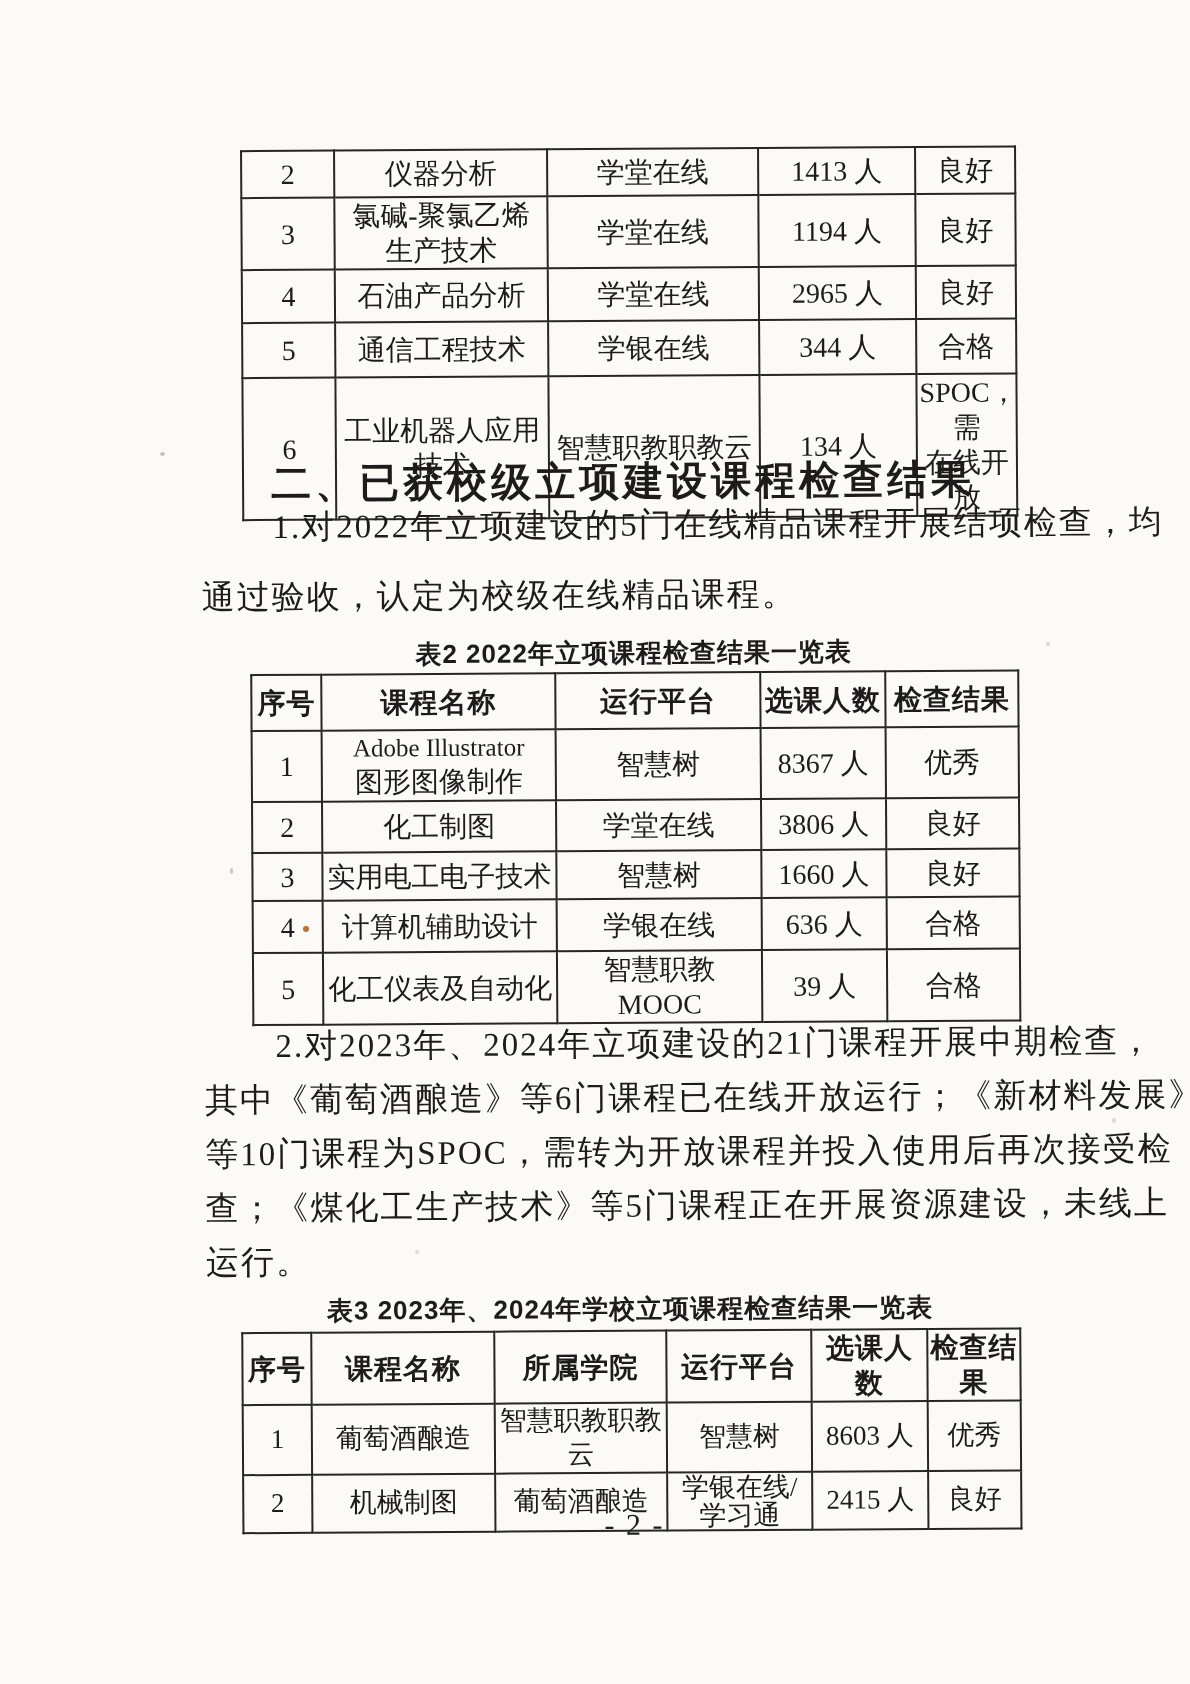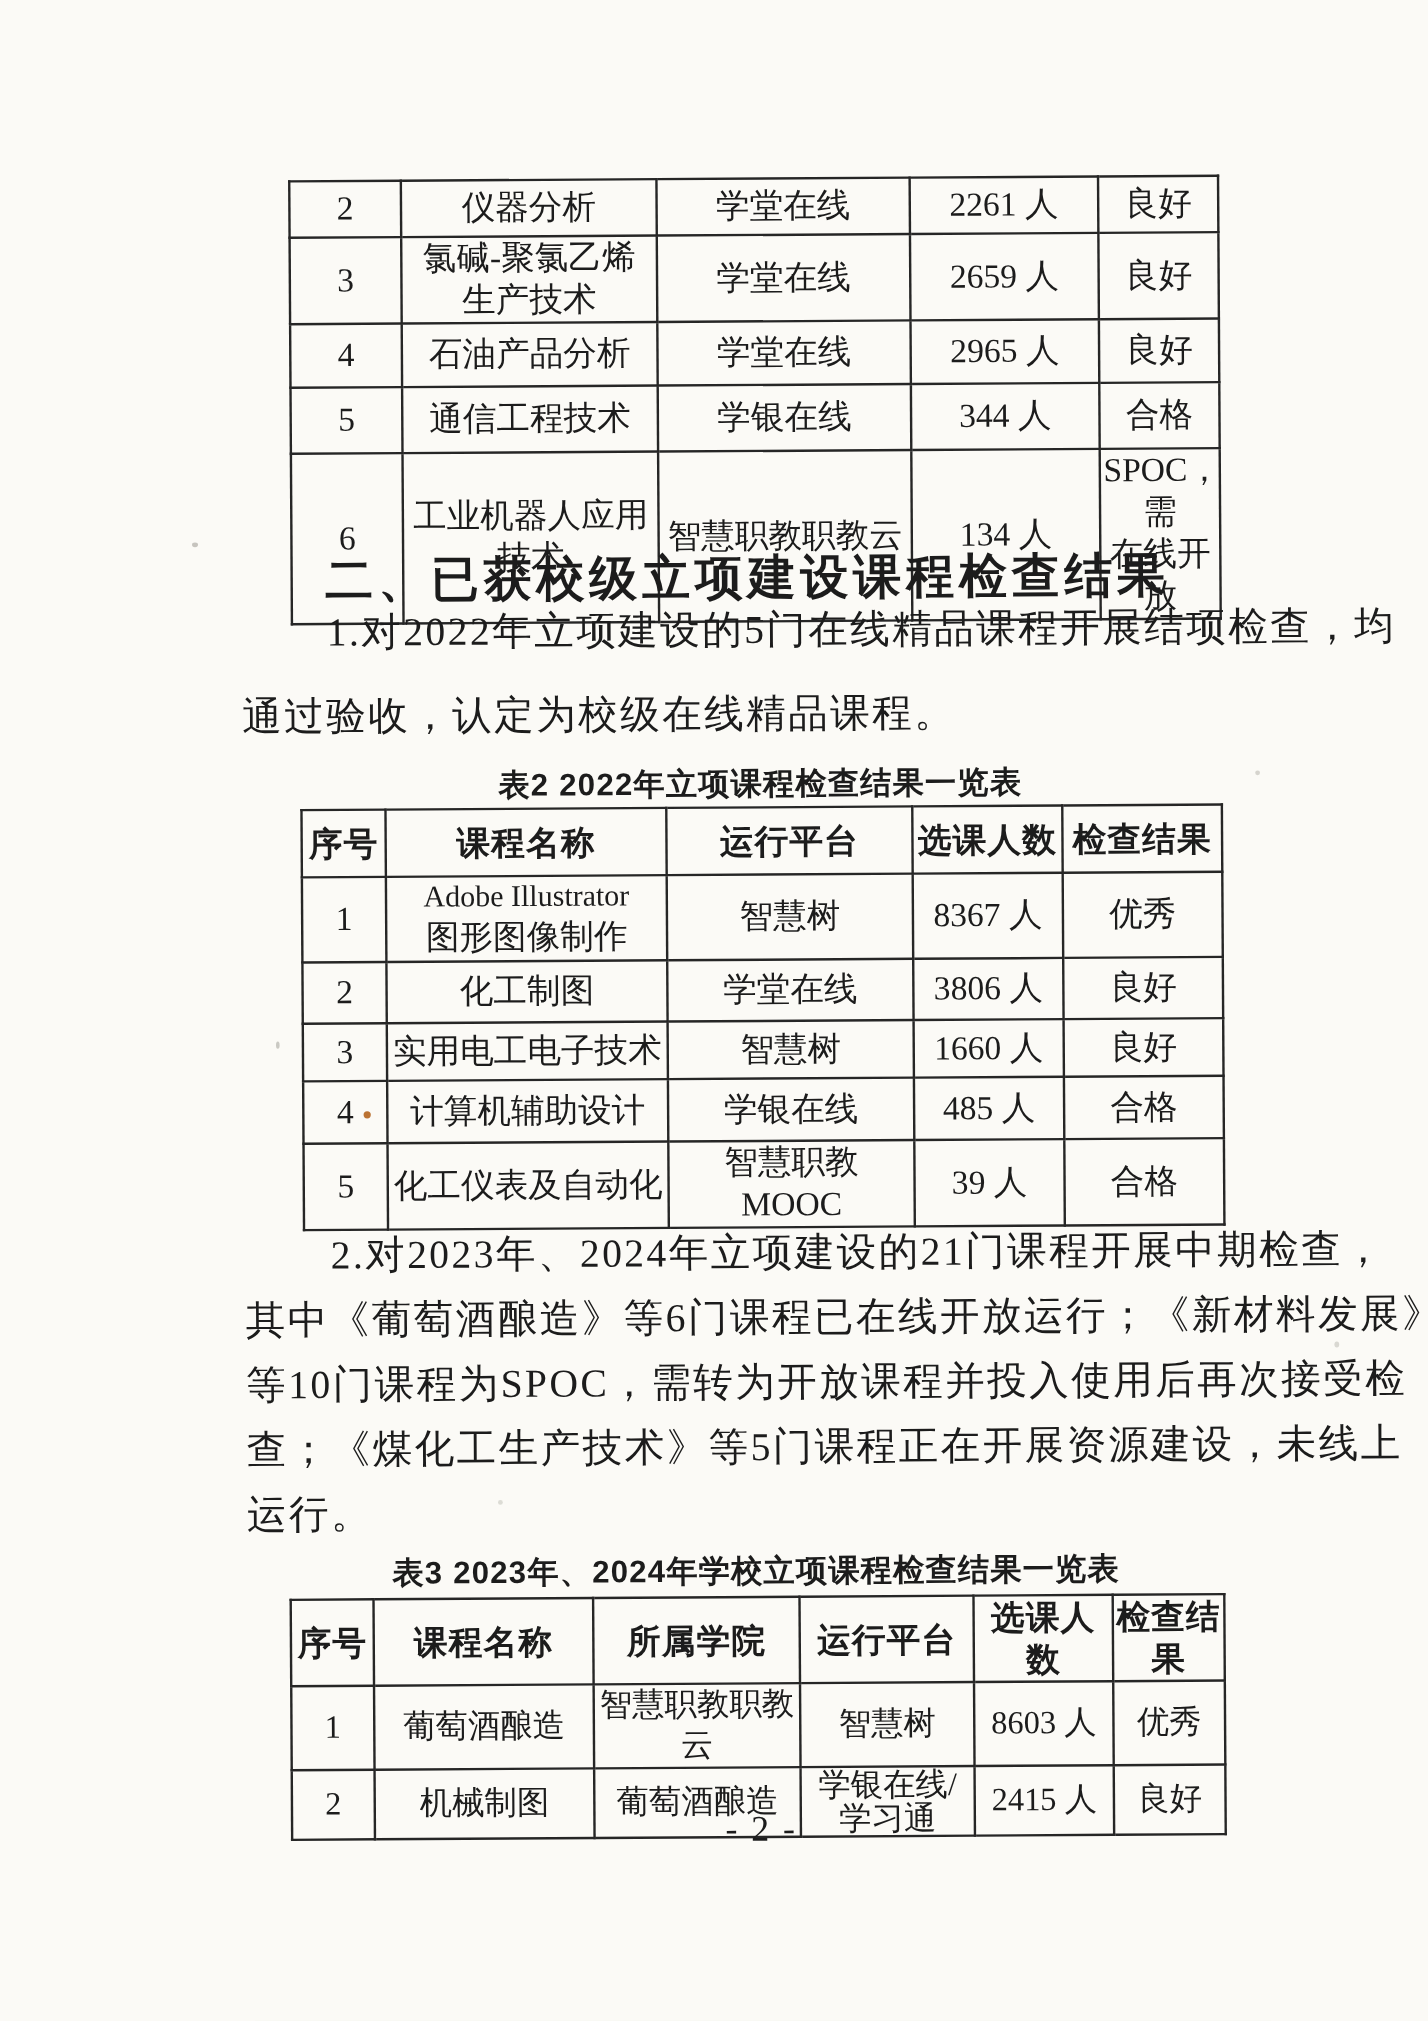--- a/index.html
+++ b/index.html
@@ -133,39 +133,39 @@
           <td>
               <span class="cl">2</span>
             </td>
           <td>
               <span class="cl">仪器分析</span>
             </td>
           <td>
               <span class="cl">学堂在线</span>
             </td>
           <td>
-              <span class="cl">2261 人</span>
+              <span class="cl">1413 人</span>
             </td>
           <td>
               <span class="cl">良好</span>
             </td>
         </tr>
         <tr class="r2">
           <td>
               <span class="cl">3</span>
             </td>
           <td>
             <span class="cl">氯碱-聚氯乙烯</span>
             <span class="cl">生产技术</span>
           </td>
           <td>
               <span class="cl">学堂在线</span>
             </td>
           <td>
-              <span class="cl">2659 人</span>
+              <span class="cl">1194 人</span>
             </td>
           <td>
               <span class="cl">良好</span>
             </td>
         </tr>
         <tr class="r3">
           <td>
               <span class="cl">4</span>
             </td>
           <td>
@@ -301,21 +301,21 @@
           <td>
               <span class="cl">4</span>
             </td>
           <td>
               <span class="cl">计算机辅助设计</span>
             </td>
           <td>
               <span class="cl">学银在线</span>
             </td>
           <td>
-              <span class="cl">485 人</span>
+              <span class="cl">636 人</span>
             </td>
           <td>
               <span class="cl">合格</span>
             </td>
         </tr>
         <tr class="r5">
           <td>
               <span class="cl">5</span>
             </td>
           <td>

